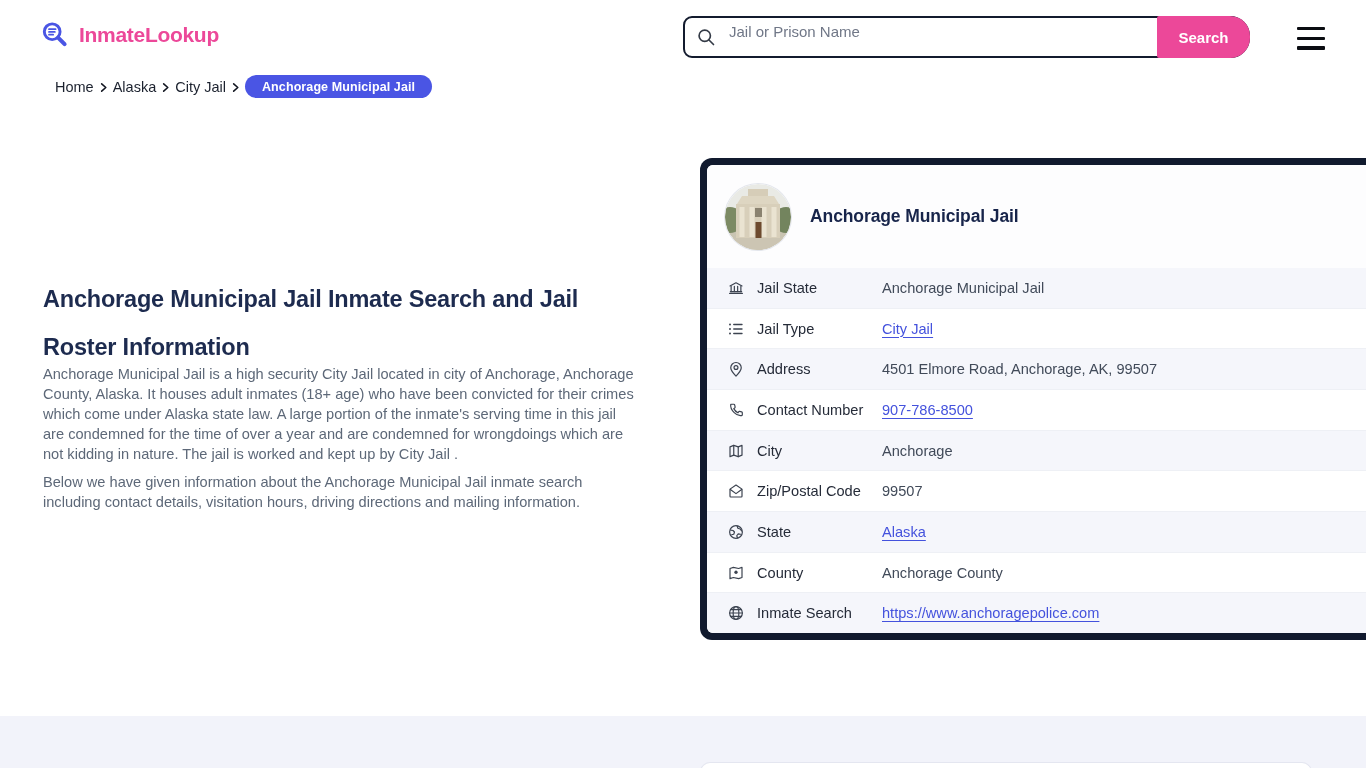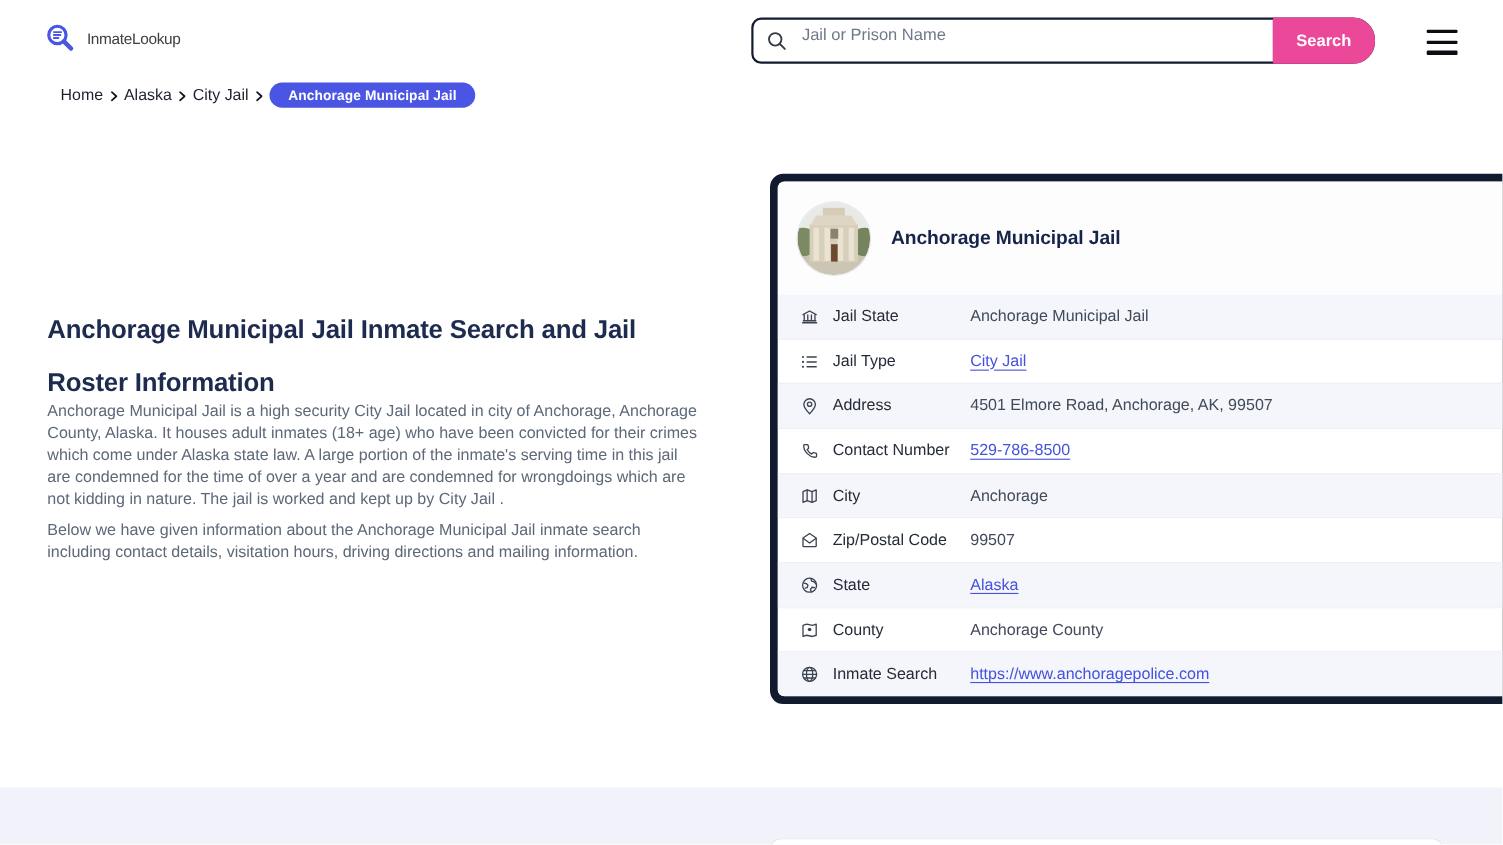--- a/index.html
+++ b/index.html
@@ -3,21 +3,21 @@
 <meta charset="utf-8">
 <title>Anchorage Municipal Jail</title>
 <style>
   * { box-sizing: border-box; }
   html,body { margin:0; padding:0; background:#fff; }
   body { font-family:"Liberation Sans", sans-serif; }
   .page { position:relative; width:1366px; height:768px; background:#ffffff; overflow:hidden; }
 
   
   .logo { position:absolute; left:40px; top:20px; display:flex; align-items:center; gap:9px; cursor:pointer; }
-  .logo .brand { font-size:14px; font-weight:400; color:#404040; letter-spacing:-0.3px; }
+  .logo .brand { font-size:21px; font-weight:700; color:#ec4899; letter-spacing:-0.3px; }
 
   .searchbar { position:absolute; left:683px; top:16px; width:567px; height:42px; }
   .searchbar input {
     width:100%; height:100%; border:2px solid #131b2e; border-radius:9px 20px 20px 9px;
     padding:0 100px 12px 44px; font-size:15px; color:#17202e; outline:none;
     font-family:"Liberation Sans", sans-serif; background:#fff;
   }
   .searchbar input::placeholder { color:#707787; }
   .search-icon { position:absolute; left:13px; top:11px; width:20px; height:20px; color:#333a46; }
   .search-btn {
@@ -197,21 +197,21 @@
           <span class="rvalue">4501 Elmore Road, Anchorage, AK, 99507</span>
         </div>
 
         <div class="row">
           <span class="ricon">
             <svg viewBox="0 0 24 24" fill="none" stroke="currentColor" stroke-width="1.6" stroke-linecap="round" stroke-linejoin="round">
               <path d="M5 4.5c-.6 3.2 1.2 7.6 4.6 11S16.3 20 19.5 19.4c.5-.1.9-.6.9-1.1v-2.7c0-.5-.4-1-.9-1.1l-2.7-.6c-.5-.1-1 .1-1.3.5l-1 1.3c-2.1-1.1-4.4-3.4-5.5-5.5l1.3-1c.4-.3.6-.8.5-1.3l-.6-2.7c-.1-.5-.6-.9-1.1-.9H6.1c-.5 0-1 .4-1.1.9z"></path>
             </svg>
           </span>
           <span class="rlabel">Contact Number</span>
-          <a class="rvalue">529-786-8500</a>
+          <a class="rvalue">907-786-8500</a>
         </div>
 
         <div class="row alt">
           <span class="ricon">
             <svg viewBox="0 0 24 24" fill="none" stroke="currentColor" stroke-width="1.6" stroke-linecap="round" stroke-linejoin="round">
               <path d="M9 4.5L4 6.5v13l5-2 6 2 5-2v-13l-5 2-6-2z"></path>
                 <path d="M9 4.5v13M15 6.5v13"></path>
             </svg>
           </span>
           <span class="rlabel">City</span>

